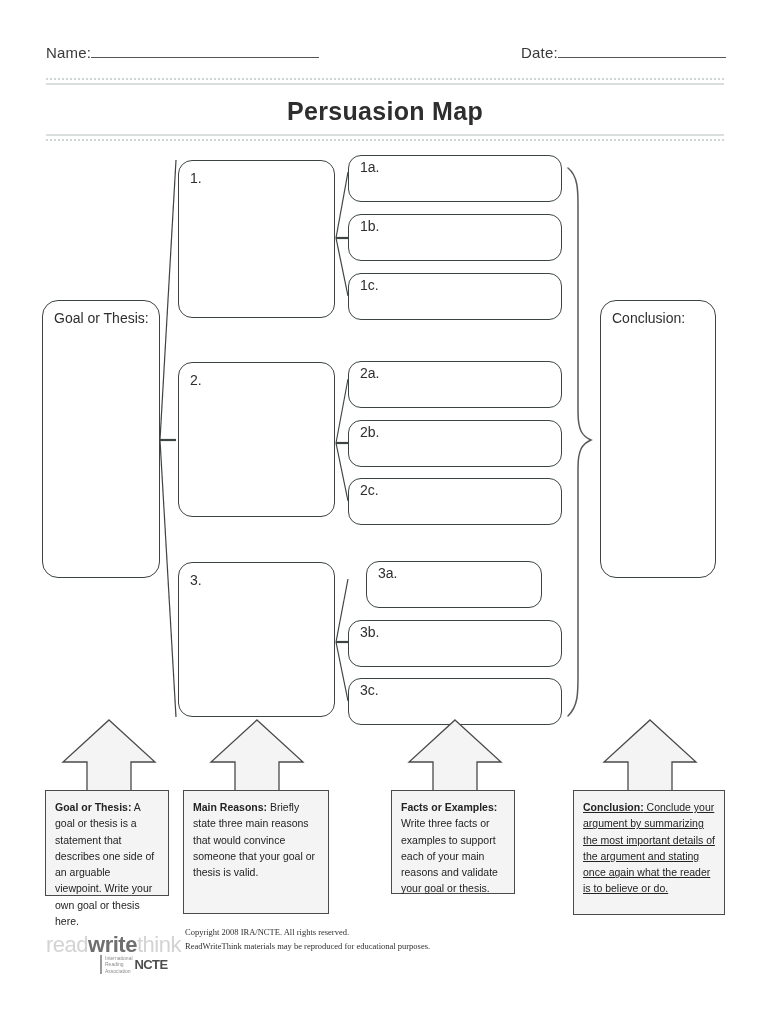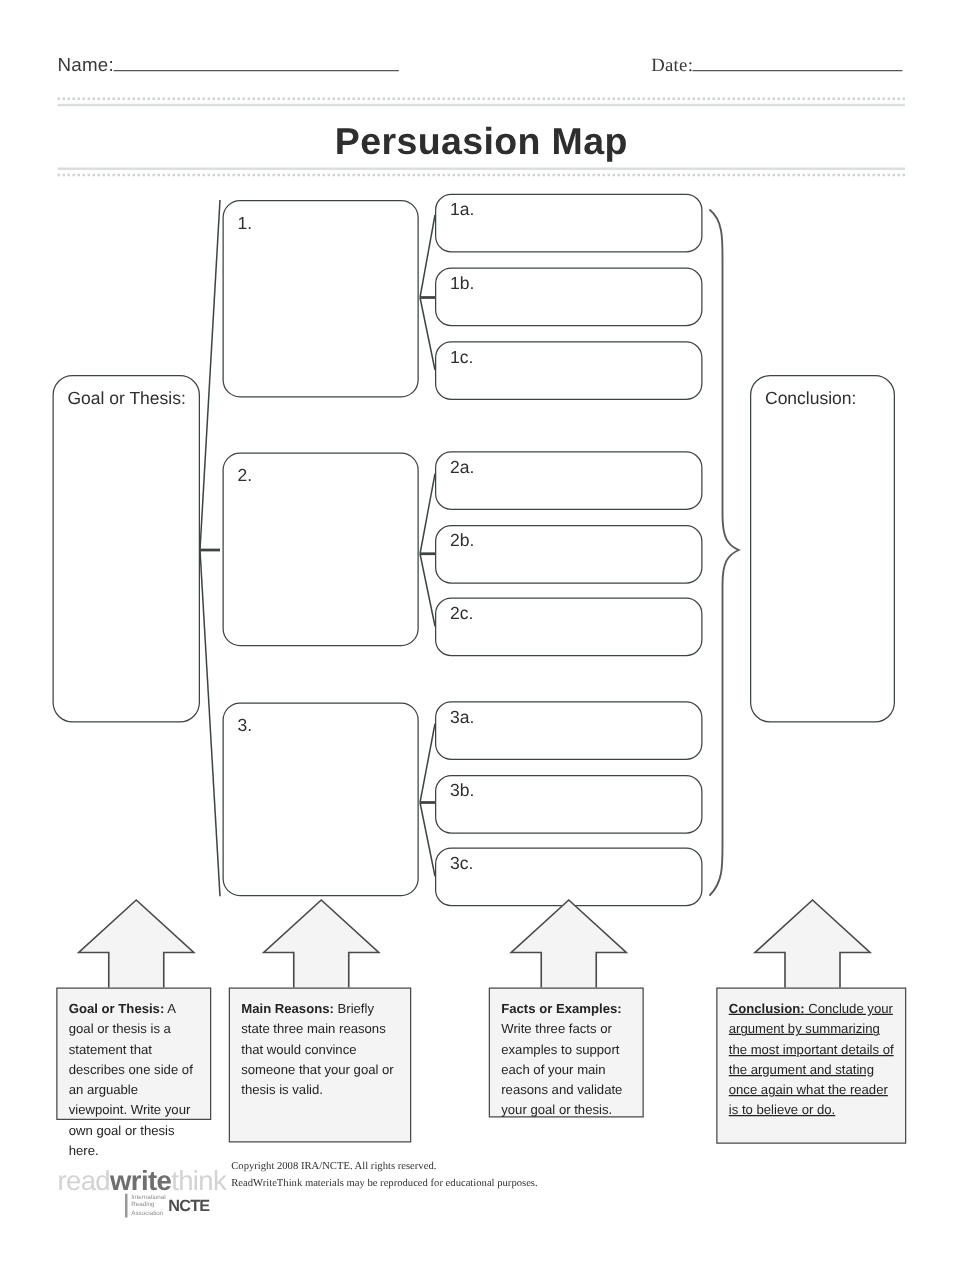--- a/index.html
+++ b/index.html
@@ -32,21 +32,21 @@
     letter-spacing: .2px;
   }
   .field .lbl { white-space: nowrap; }
   .field .rule {
     display: inline-block;
     border-bottom: 1px solid #555;
     height: 12px;
   }
   #name-field { left: 46px; top: 44px; }
   #name-field .rule { width: 228px; }
-  #date-field { left: 521px; top: 44px; font-family: Liberation Serif, serif; }
+  #date-field { left: 521px; top: 44px; }
   #date-field .rule { width: 168px; }
 
   .dbl-rule {
     position: absolute;
     left: 46px;
     width: 678px;
     height: 6px;
   }
   .dbl-rule .dot {
     position: absolute; left: 0; right: 0;
@@ -63,21 +63,21 @@
   #rule-top .solid { top: 5px; }
   #rule-bottom { top: 134px; }
   #rule-bottom .solid { top: 0; }
   #rule-bottom .dot { top: 5px; }
 
   #page-title {
     position: absolute;
     left: 0; top: 97px;
     width: 770px;
     text-align: center;
-    font-size: 30px;
+    font-size: 25px;
     font-weight: bold;
     color: #2e2e2e;
     letter-spacing: .3px;
   }
 
   
   #diagram {
     position: absolute;
     left: 0; top: 0;
     width: 770px; height: 1024px;
@@ -104,21 +104,21 @@
   #reason-box-1 { left: 178px; top: 160px; width: 157px; height: 158px; }
   #reason-box-2 { left: 178px; top: 362px; width: 157px; height: 155px; }
   #reason-box-3 { left: 178px; top: 562px; width: 157px; height: 155px; }
 
   #fact-box-1a { left: 348px; top: 155px; width: 214px; height: 47px; }
   #fact-box-1b { left: 348px; top: 214px; width: 214px; height: 47px; }
   #fact-box-1c { left: 348px; top: 273px; width: 214px; height: 47px; }
   #fact-box-2a { left: 348px; top: 361px; width: 214px; height: 47px; }
   #fact-box-2b { left: 348px; top: 420px; width: 214px; height: 47px; }
   #fact-box-2c { left: 348px; top: 478px; width: 214px; height: 47px; }
-  #fact-box-3a { left: 348px; top: 561px; width: 214px; height: 47px; }
+  #fact-box-3a { left: 366px; top: 561px; width: 176px; height: 47px; }
   #fact-box-3b { left: 348px; top: 620px; width: 214px; height: 47px; }
   #fact-box-3c { left: 348px; top: 678px; width: 214px; height: 47px; }
 
   
   .callout {
     position: absolute;
     box-sizing: border-box;
     background: #f4f4f4;
     border: 1.3px solid #4a4a4a;
     font-size: 10.5px;

